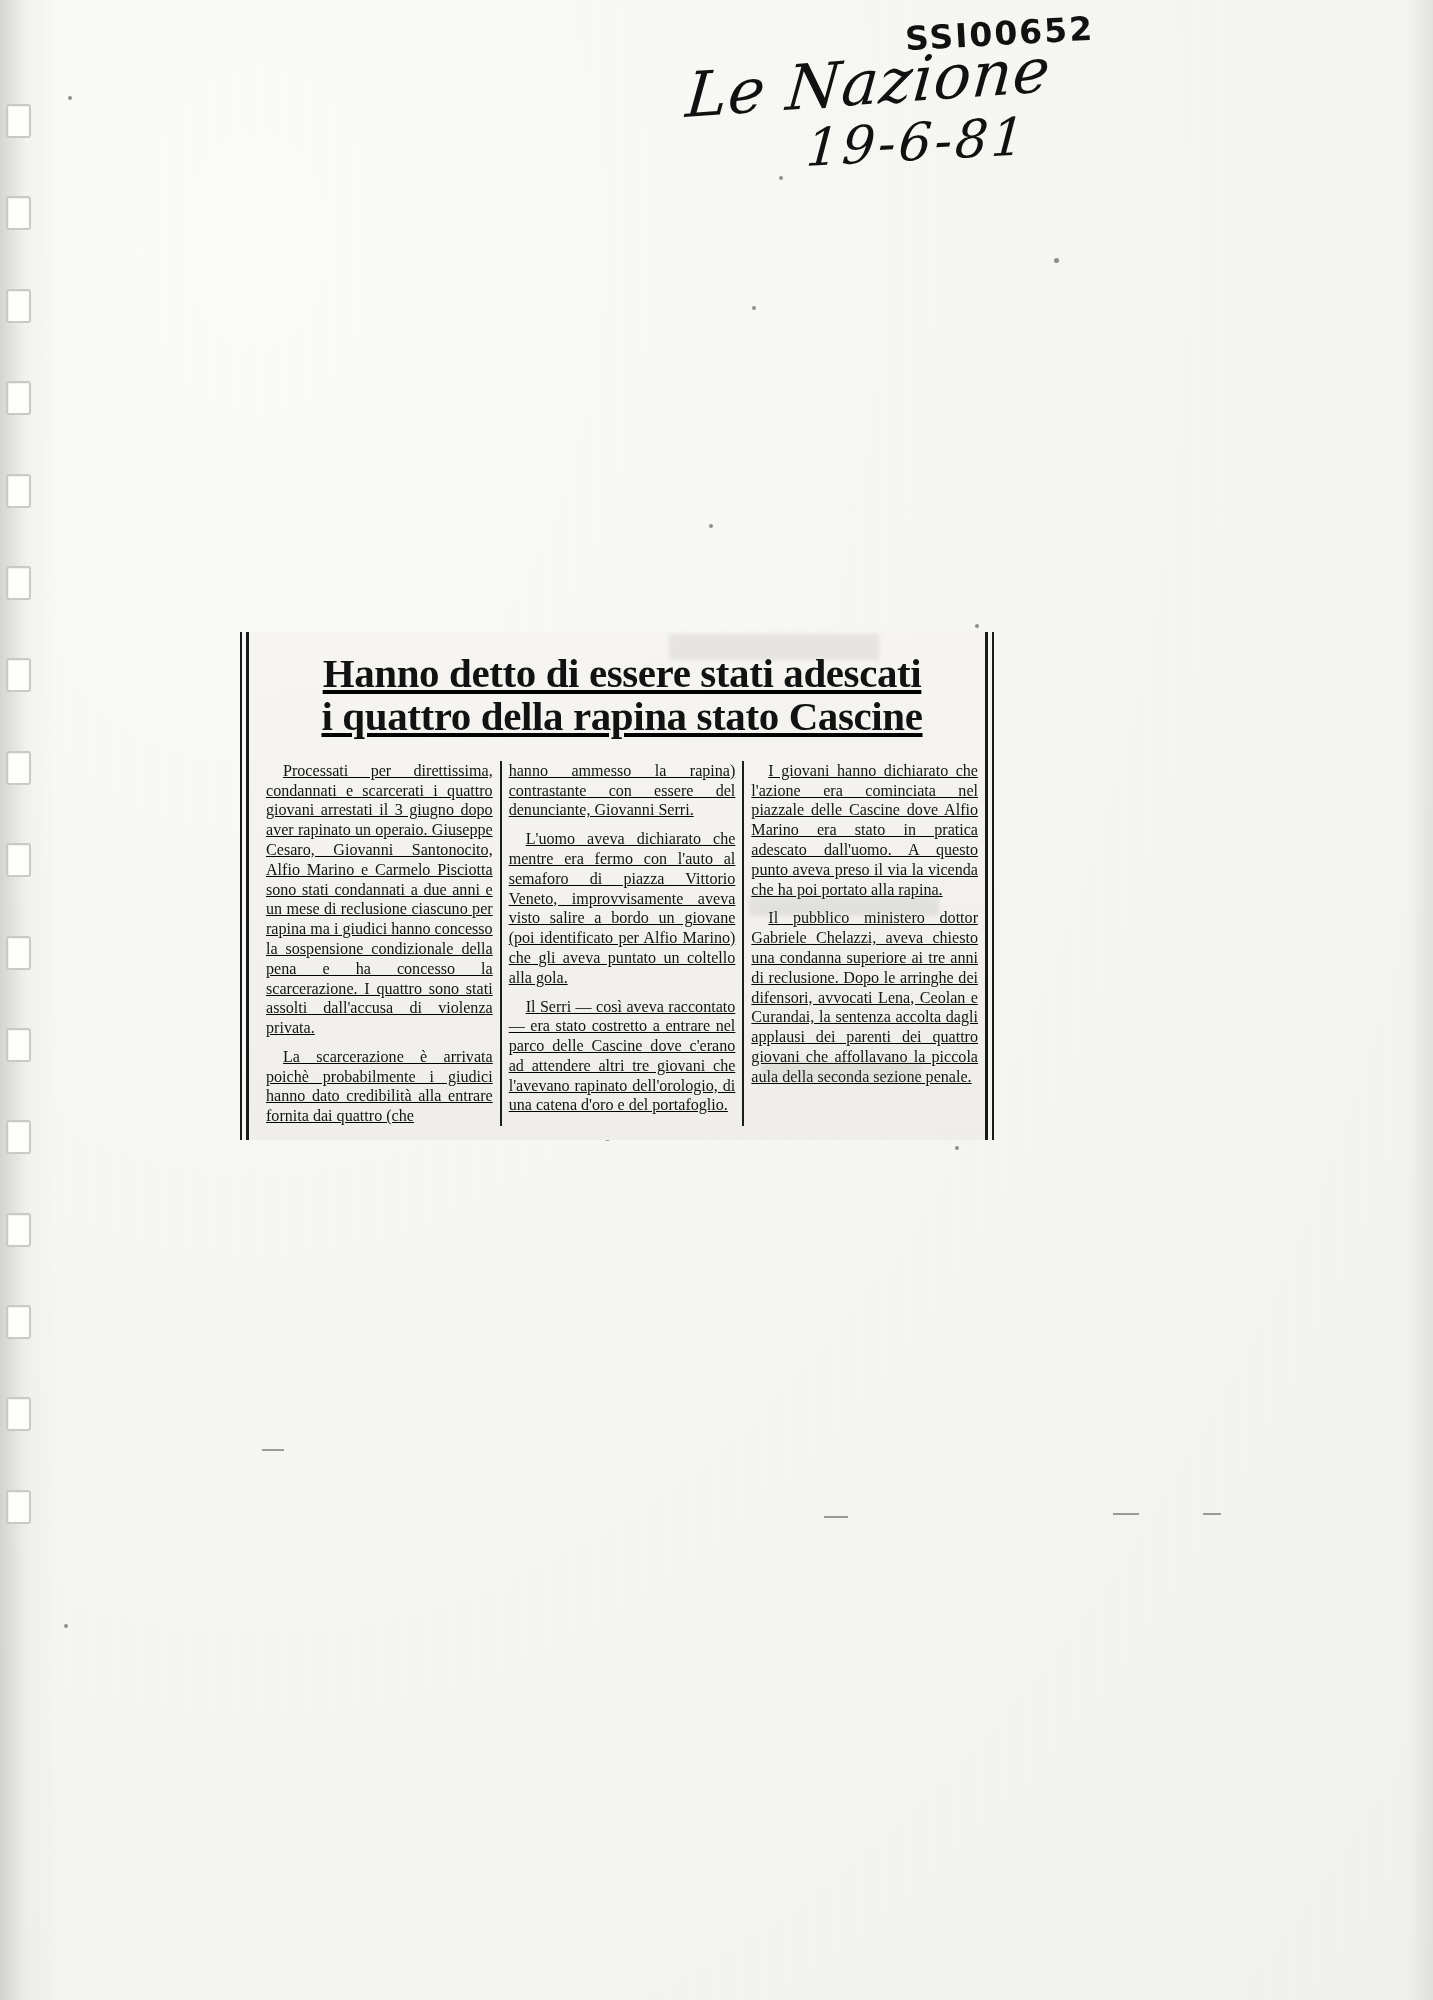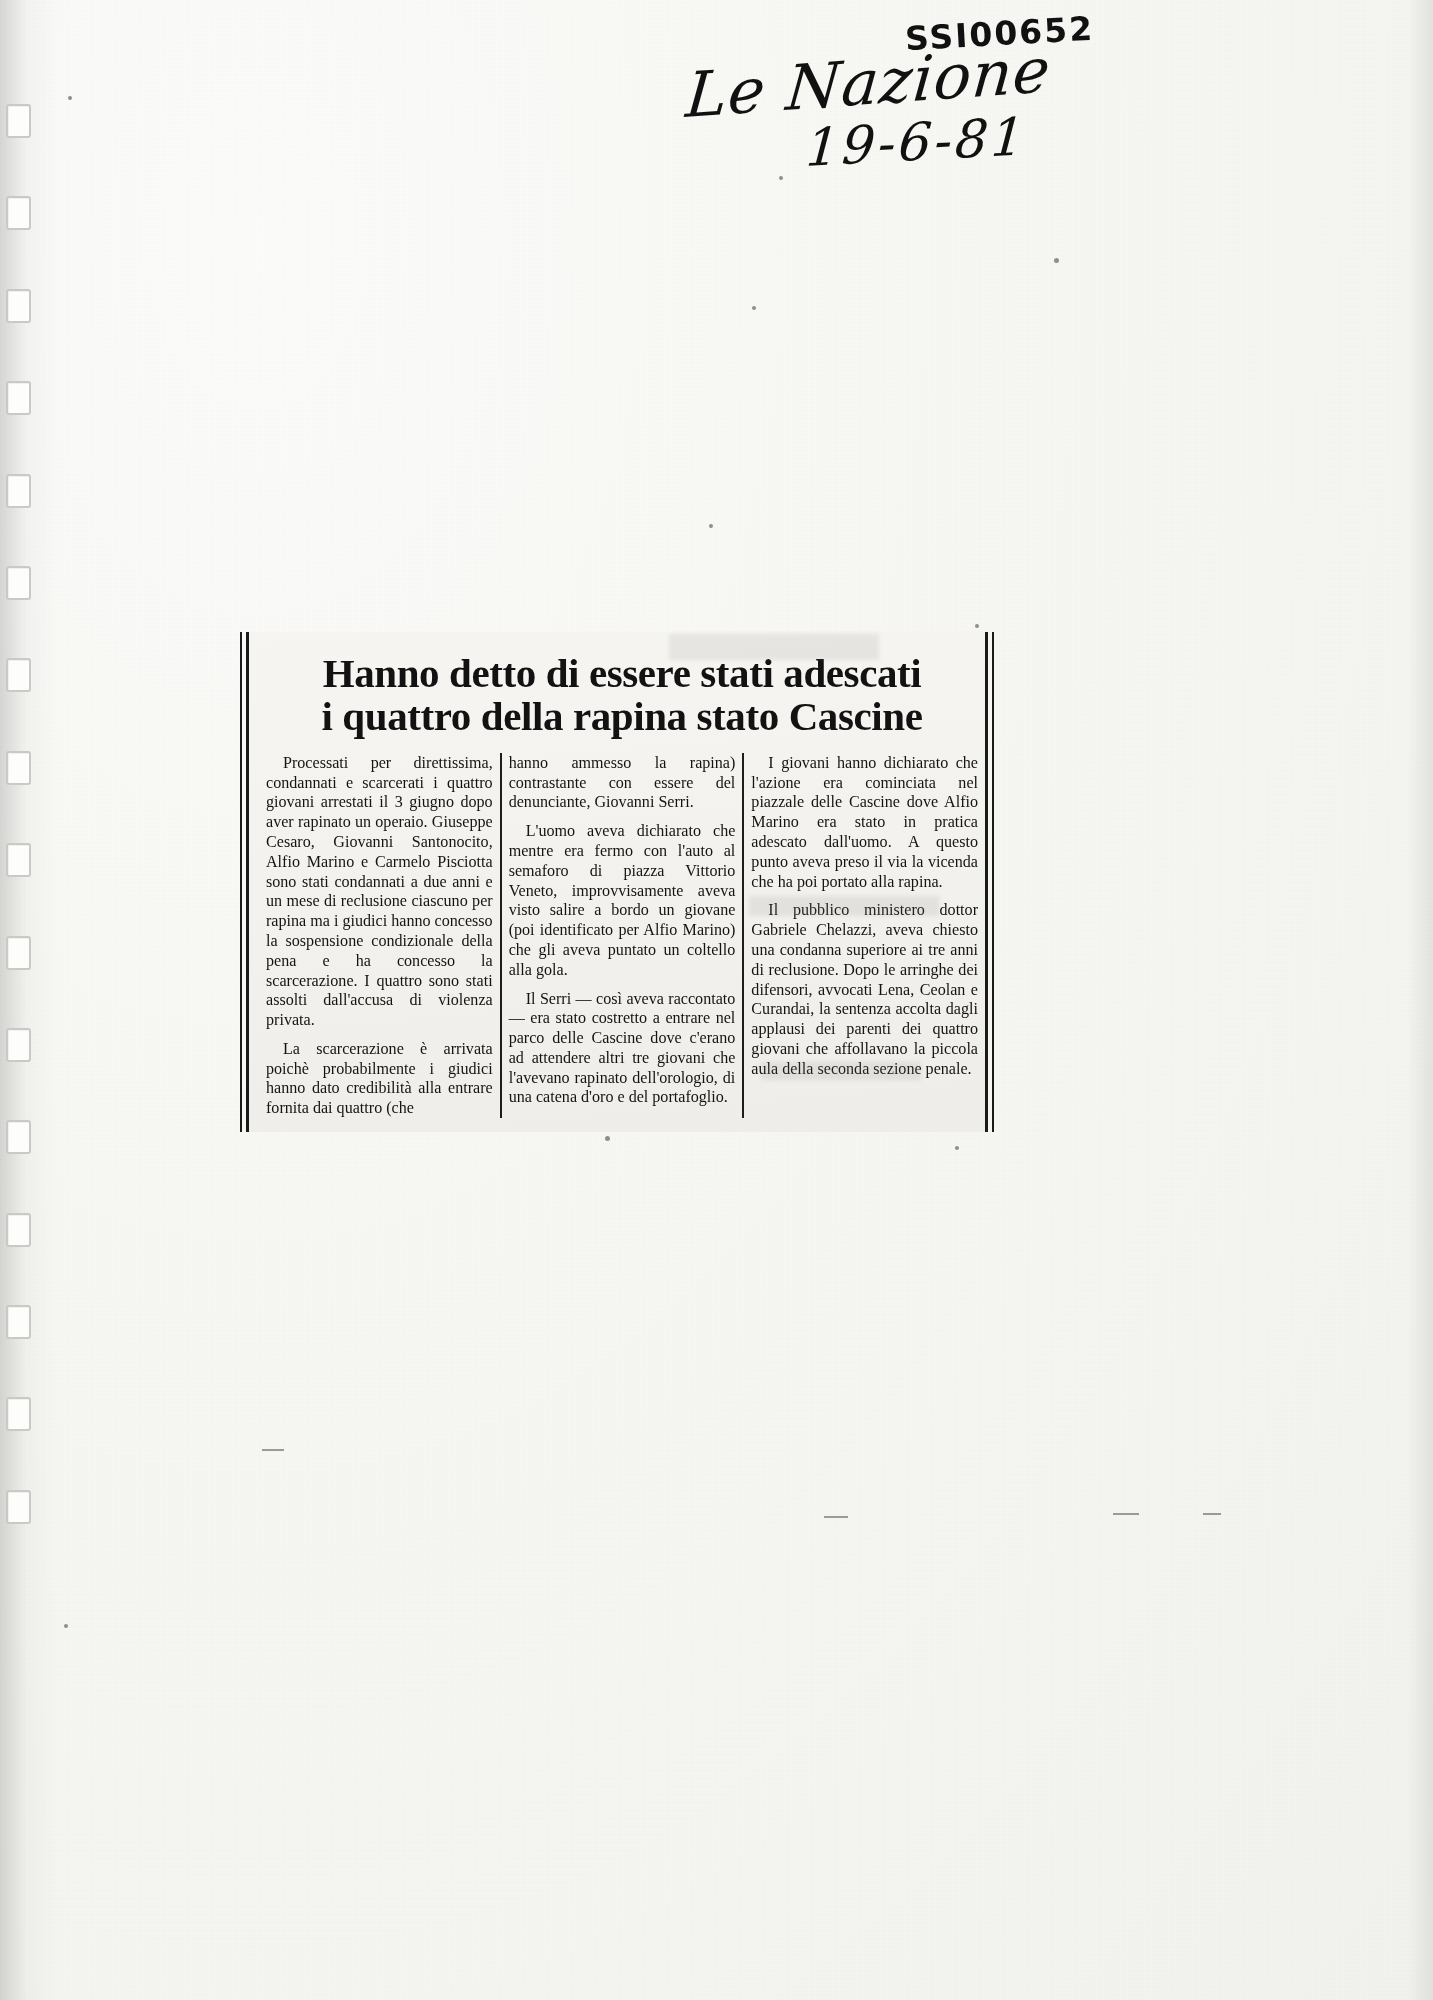--- a/index.html
+++ b/index.html
@@ -117,20 +117,21 @@
     width: 742px;
     padding: 0;
     background: linear-gradient(175deg, #f6f5f2 0%, #f2f1ed 55%, #eeede9 100%);
     box-shadow: 0 0 0 0 rgba(0,0,0,0);
   }
   #clipping-inner {
     position: relative;
     border-left: 3px solid #1a1a1a;
     border-right: 3px solid #1a1a1a;
     padding: 6px 0 10px 10px;
+    text-decoration: underline;
   }
   #clipping-inner::before {
     
     content: "";
     position: absolute;
     left: -9px; top: 0; bottom: 0;
     width: 2px;
     background: #1a1a1a;
   }
   #clipping-inner::after {
@@ -150,21 +151,21 @@
     font-weight: bold;
     color: #121212;
     font-size: 41px;
     line-height: 1.06;
     letter-spacing: -0.4px;
     white-space: nowrap;
   }
 
   #columns {
     display: flex;
-    margin-top: 10px;
+    margin-top: 18px;
     padding-bottom: 4px;
   }
   .news-col {
     width: 232px;
     padding: 0 7px;
     font-family: "Liberation Serif", serif;
     font-size: 16.1px;
     line-height: 1.23;
     color: #141414;
     text-align: justify;

